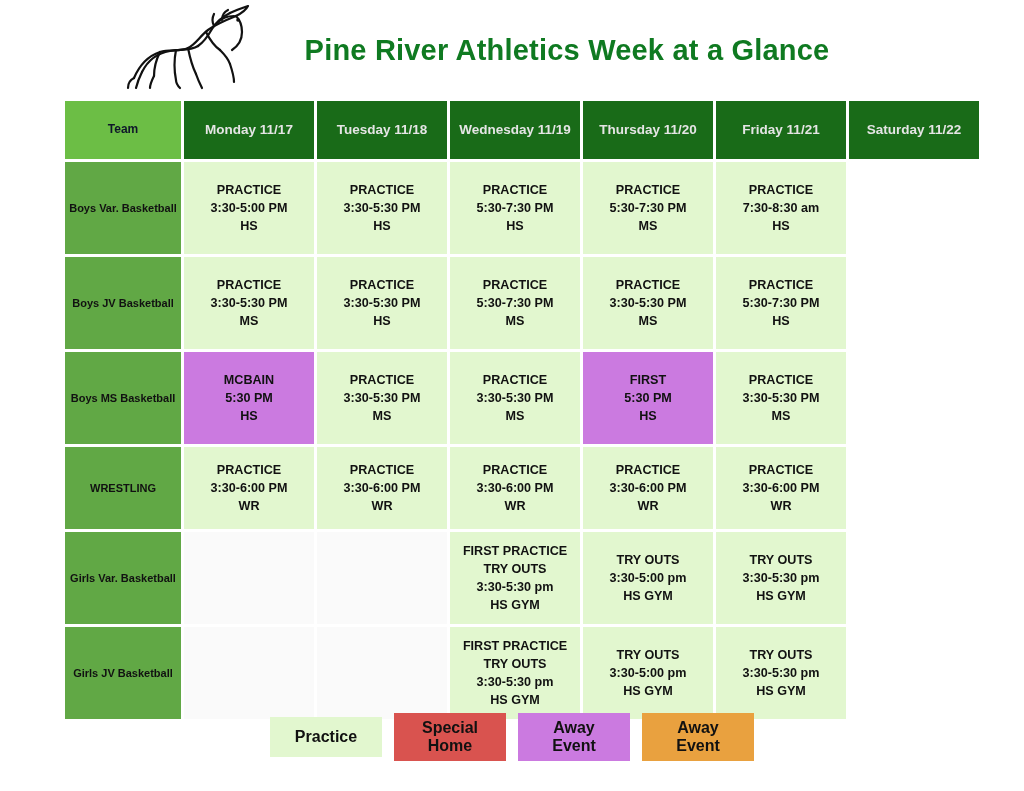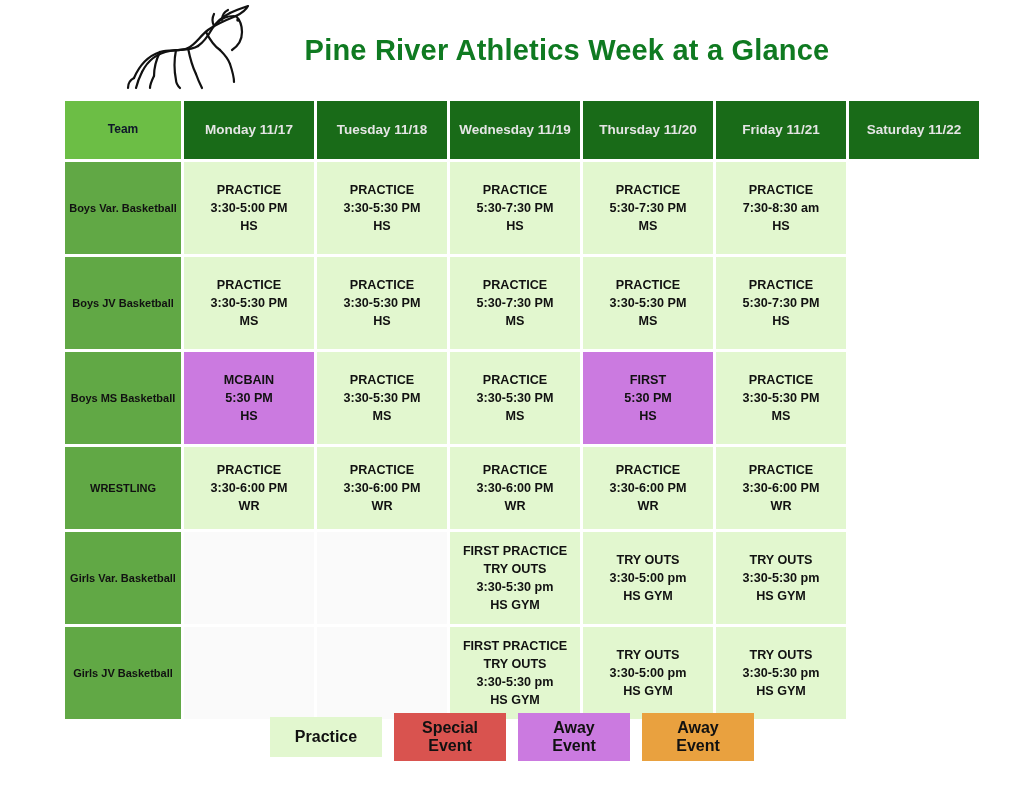--- a/index.html
+++ b/index.html
@@ -355,21 +355,21 @@
         </tr>
       </tbody>
   </table>
 
   <div class="legend">
     <div class="legend-item legend-practice">
       <span class="legend-label">Practice</span>
     </div>
     <div class="legend-item legend-special">
       <span class="legend-label">Special
-Event</span>
+Home</span>
     </div>
     <div class="legend-item legend-home">
       <span class="legend-label">Away
 Event</span>
     </div>
     <div class="legend-item legend-away">
       <span class="legend-label">Away
 Event</span>
     </div>
   </div>

